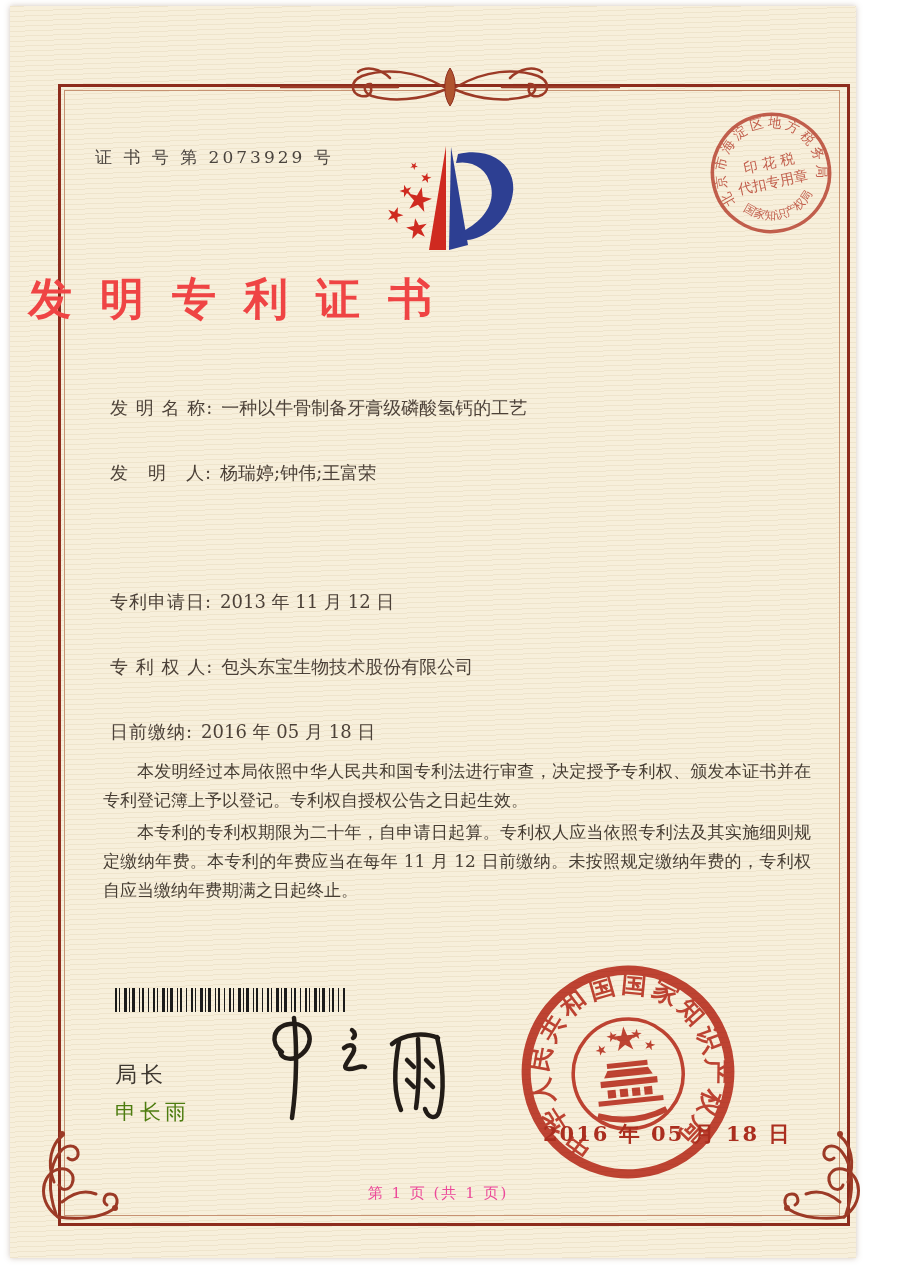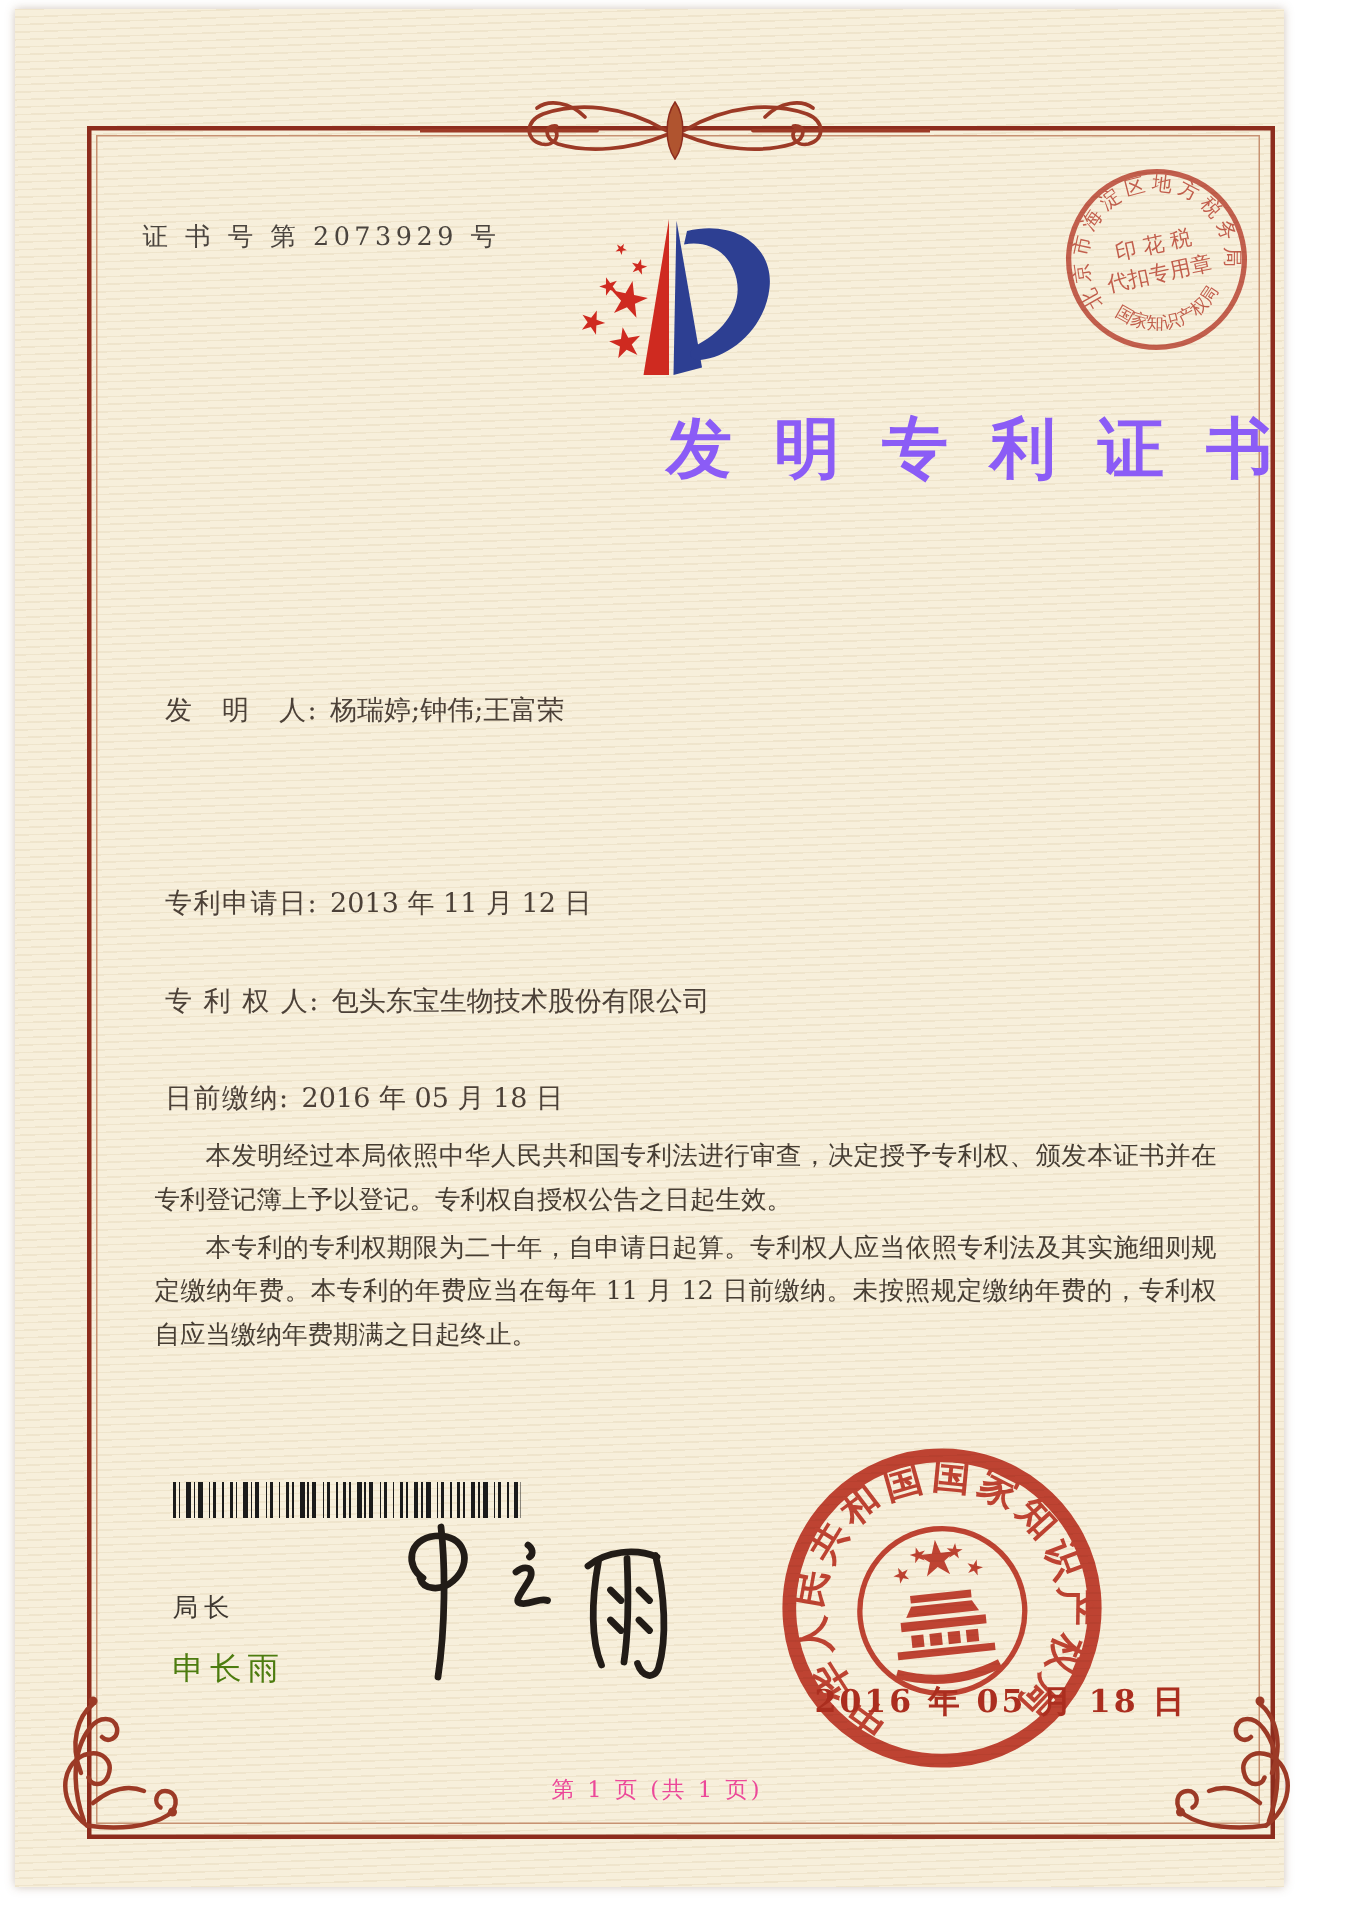--- a/index.html
+++ b/index.html
@@ -8,39 +8,39 @@
   .paper{position:absolute;left:10px;top:6px;right:20px;bottom:26px;
         background:#f7efdb;
         background-image:repeating-linear-gradient(178deg, rgba(210,190,150,.22) 0 1px, rgba(255,255,255,0) 1px 5px);
         box-shadow:0 0 6px rgba(120,90,60,.35);}
   .frame-outer{position:absolute;left:58px;top:84px;width:786px;height:1136px;
         border:3px solid #8d2c1d;}
   .frame-inner{position:absolute;left:64px;top:90px;width:774px;height:1124px;
         border:1px solid #c79272;}
   .cert-number{position:absolute;left:95px;top:146px;font-size:17px;letter-spacing:3px;color:#4a443e;}
   .logo{position:absolute;left:380px;top:142px;width:140px;height:114px;}
-  .title{position:absolute;left:0;top:270px;width:100%;text-align:right;
-        font-size:44px;font-weight:600;color:#8b5cf6;letter-spacing:28px;text-indent:28px;}
+  .title{position:absolute;left:0;top:270px;width:100%;text-align:left;
+        font-size:44px;font-weight:600;color:#ef4444;letter-spacing:28px;text-indent:28px;}
   .field-row{position:absolute;left:110px;font-size:18px;color:#4c4138;white-space:nowrap;}
   .field-row .lab{letter-spacing:1px;}
   .field-row .val{margin-left:8px;}
   .body-text{position:absolute;left:100px;top:754px;width:714px;font-size:17px;
         line-height:29px;color:#463d33;text-align:justify;}
   .body-text p{margin:3px;text-indent:2em;}
   .barcode{position:absolute;left:115px;top:988px;width:232px;height:24px;
         background-image:repeating-linear-gradient(90deg,
           #1b1b1b 0 2px, rgba(0,0,0,0) 2px 4px,
           #1b1b1b 4px 5px, rgba(0,0,0,0) 5px 9px,
           #1b1b1b 9px 12px, rgba(0,0,0,0) 12px 14px,
           #1b1b1b 14px 15px, rgba(0,0,0,0) 15px 17px,
           #1b1b1b 17px 20px, rgba(0,0,0,0) 20px 24px,
           #1b1b1b 24px 25px, rgba(0,0,0,0) 25px 27px,
           #1b1b1b 27px 29px, rgba(0,0,0,0) 29px 33px,
           #1b1b1b 33px 34px, rgba(0,0,0,0) 34px 38px);}
-  .sig-title{position:absolute;left:115px;top:1060px;font-size:17px;color:#3e3831;letter-spacing:4px;}
+  .sig-title{position:absolute;left:115px;top:1060px;font-size:22px;color:#3e3831;letter-spacing:4px;}
   .sig-name{position:absolute;left:115px;top:1098px;font-size:21px;color:#4d7c0f;letter-spacing:4px;}
   .signature{position:absolute;left:252px;top:1012px;width:230px;height:115px;}
   .seal-authority{position:absolute;left:516px;top:960px;width:224px;height:224px;
         opacity:.93;mix-blend-mode:multiply;transform:rotate(-6deg);}
   .seal-date{position:absolute;left:543px;top:1120px;font-size:21px;font-weight:bold;
         color:#ab2e1f;letter-spacing:2px;white-space:nowrap;z-index:5;}
   .seal-tax{position:absolute;left:700px;top:102px;width:142px;height:142px;
         opacity:.85;mix-blend-mode:multiply;transform:rotate(-12deg);}
   .footer{position:absolute;left:0;top:1184px;width:100%;text-align:center;
         font-size:15px;color:#ec4899;letter-spacing:2px;}
@@ -123,20 +123,23 @@
     </text>
     <text font-size="13" fill="#c04a3c" letter-spacing="0" font-family="'DejaVu Serif','Liberation Serif',serif">
       <textPath href="#taxBot" startOffset="1">国家知识产权局</textPath>
     </text>
     <text x="80" y="74" text-anchor="middle" font-size="16" fill="#c04a3c" font-family="'DejaVu Serif','Liberation Serif',serif">印 花 税</text>
     <text x="80" y="96" text-anchor="middle" font-size="16" fill="#c04a3c" font-family="'DejaVu Serif','Liberation Serif',serif">代扣专用章</text>
   </svg>
 
   <div class="title">发明专利证书</div>
 
+  <div class="field-row" style="top:396px">
+    <span class="lab">发 明 名 称:</span><span class="val">一种以牛骨制备牙膏级磷酸氢钙的工艺</span>
+  </div>
   <div class="field-row" style="top:461px">
     <span class="lab">发　明　人:</span><span class="val">杨瑞婷;钟伟;王富荣</span>
   </div>
   <div class="field-row" style="top:590px">
     <span class="lab">专利申请日:</span><span class="val">2013 年 11 月 12 日</span>
   </div>
   <div class="field-row" style="top:655px">
     <span class="lab">专 利 权 人:</span><span class="val">包头东宝生物技术股份有限公司</span>
   </div>
   <div class="field-row" style="top:720px">

